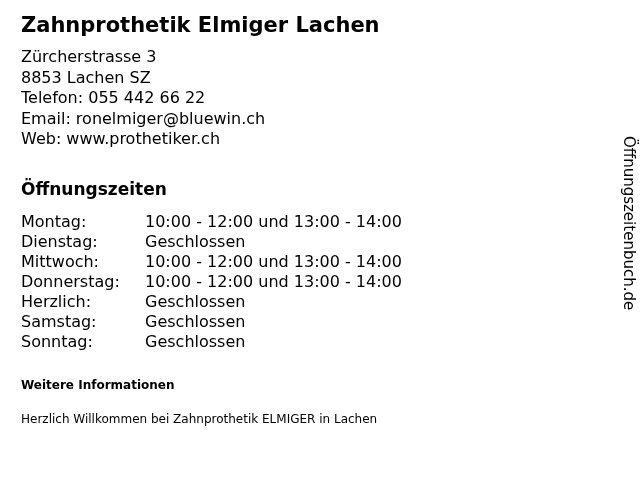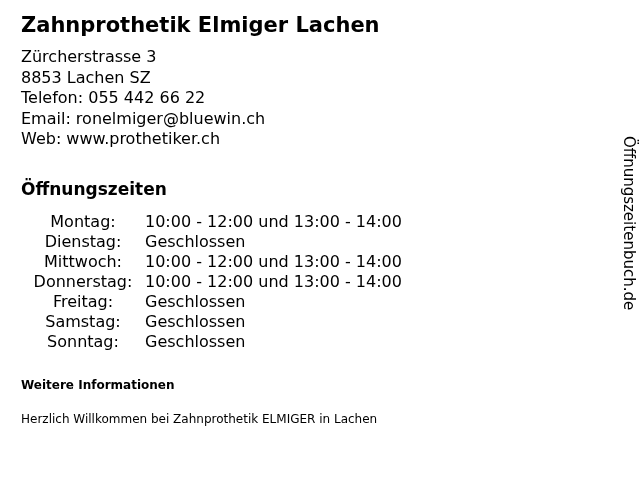--- a/index.html
+++ b/index.html
@@ -37,21 +37,20 @@
   .hours-table {
     font-size: 16px;
     line-height: 20px;
   }
   .hours-row {
     display: flex;
   }
   .hours-day {
     width: 124px;
     flex: 0 0 124px;
-    text-align: center;
   }
   .info-heading {
     font-size: 12px;
     font-weight: bold;
     line-height: 21px;
     margin: 23px 0 13px 0;
   }
   .info-text {
     font-size: 12px;
     line-height: 20px;
@@ -94,21 +93,21 @@
     </div>
     <div class="hours-row">
       <span class="hours-day">Mittwoch:</span>
       <span class="hours-time">10:00 - 12:00 und 13:00 - 14:00</span>
     </div>
     <div class="hours-row">
       <span class="hours-day">Donnerstag:</span>
       <span class="hours-time">10:00 - 12:00 und 13:00 - 14:00</span>
     </div>
     <div class="hours-row">
-      <span class="hours-day">Freitag:</span>
+      <span class="hours-day">Herzlich:</span>
       <span class="hours-time">Geschlossen</span>
     </div>
     <div class="hours-row">
       <span class="hours-day">Samstag:</span>
       <span class="hours-time">Geschlossen</span>
     </div>
     <div class="hours-row">
       <span class="hours-day">Sonntag:</span>
       <span class="hours-time">Geschlossen</span>
     </div>

